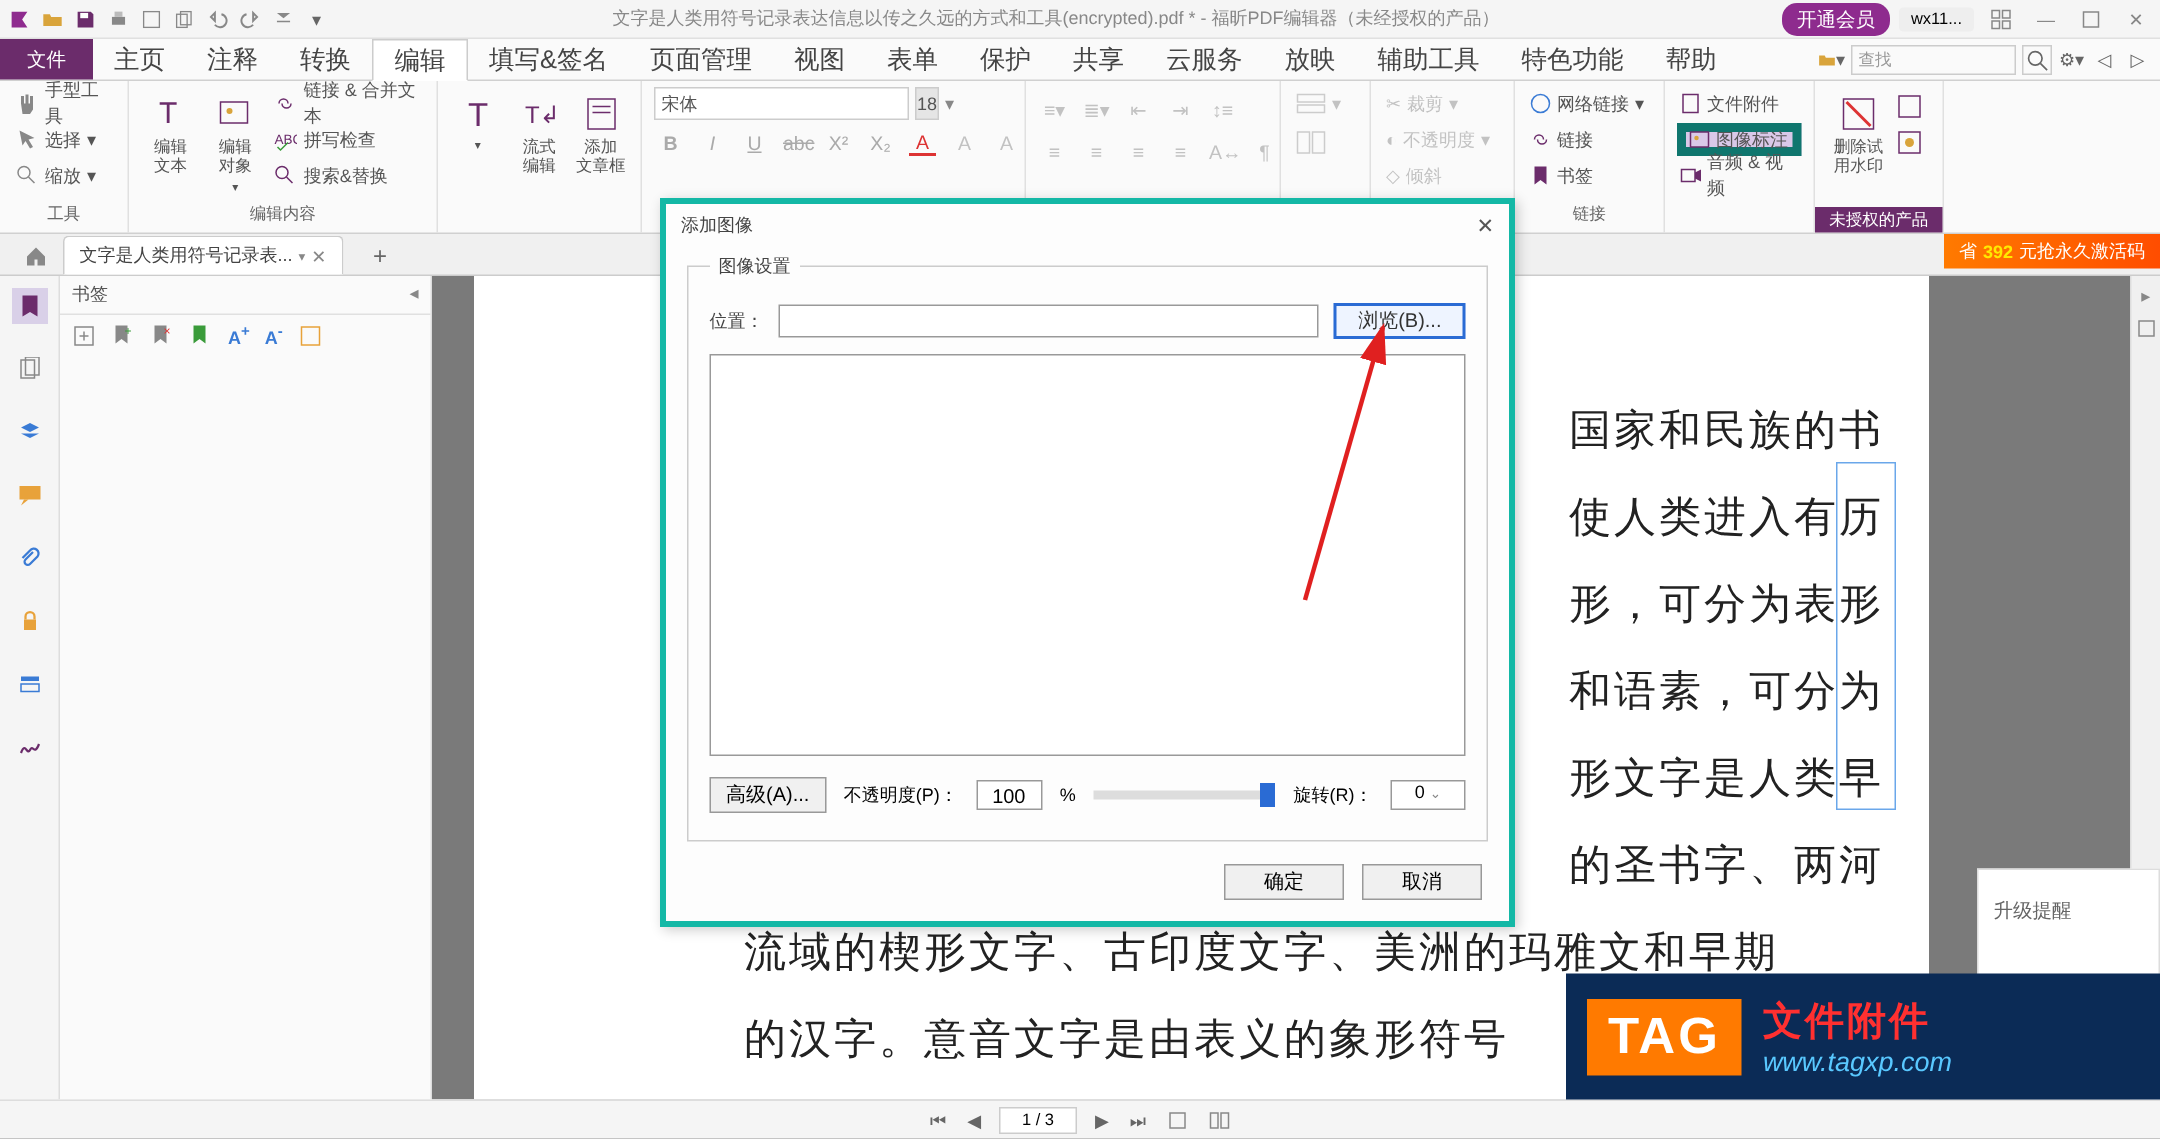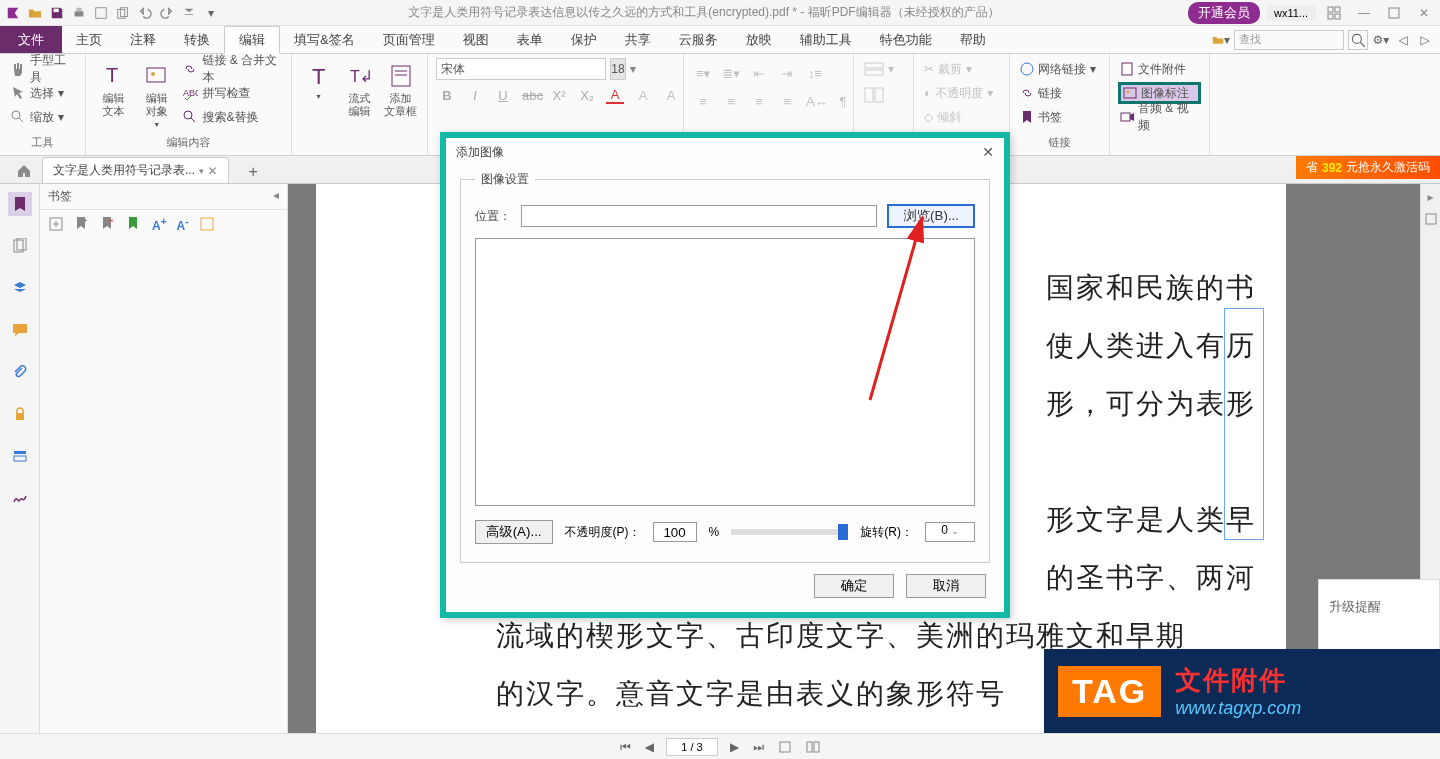--- a/index.html
+++ b/index.html
@@ -12,42 +12,42 @@
 .tb-icon svg { width: 14px; height: 14px; }
 .titlebar-title { flex: 1; text-align: center; color: #888; font-size: 12px; }
 .titlebar-right { display: flex; gap: 6px; align-items: center; }
 .btn-member { background: #8e2b8e; color: #fff; padding: 2px 10px; border-radius: 10px; font-size: 13px; }
 .btn-user { background: #eee; padding: 2px 8px; border-radius: 3px; font-size: 11px; }
 .win-ctrl { width: 24px; height: 20px; display: flex; align-items: center; justify-content: center; color: #888; cursor: pointer; }
 
 
 .menubar { height: 28px; background: #fafafa; display: flex; align-items: stretch; border-bottom: 1px solid #d0d0d0; }
 .menu-file { background: #6b2c6b; color: #fff; padding: 0 18px; display: flex; align-items: center; font-size: 13px; }
-.menu-item { padding: 0 14px; display: flex; align-items: center; color: #444; font-size: 13px; cursor: pointer; }
+.menu-item { padding: 0 14px; display: flex; align-items: center; color: #444; font-size: 17px; cursor: pointer; }
 .menu-item.active { background: #fff; border: 1px solid #ccc; border-bottom: 1px solid #fff; margin-bottom: -1px; }
 .menubar-right { margin-left: auto; display: flex; align-items: center; gap: 4px; padding-right: 6px; }
 .search-box { border: 1px solid #ccc; height: 20px; width: 110px; padding: 0 4px; color: #999; font-size: 11px; display: flex; align-items: center; }
 .search-btn { width: 20px; height: 20px; border: 1px solid #ccc; display:flex; align-items:center; justify-content:center; color:#666;}
 
 
 .ribbon { height: 102px; background: #fafafa; display: flex; border-bottom: 1px solid #d0d0d0; }
 .ribbon-group { border-right: 1px solid #e0e0e0; padding: 4px 8px; display: flex; flex-direction: column; }
 .ribbon-group-body { flex: 1; display: flex; gap: 4px; align-items: flex-start; }
 .ribbon-group-label { text-align: center; color: #666; font-size: 11px; height: 16px; }
 .rbtn-col { display: flex; flex-direction: column; gap: 2px; }
 .rbtn-row { display: flex; align-items: center; gap: 4px; color: #555; font-size: 12px; height: 22px; padding: 0 2px; }
 .rbtn-row svg, .rbtn-big svg { flex-shrink: 0; }
 .rbtn-big { display: flex; flex-direction: column; align-items: center; gap: 2px; color: #555; width: 42px; padding: 4px 2px; }
 .rbtn-big-label { font-size: 11px; text-align: center; line-height: 1.2; }
 .font-box { border: 1px solid #ccc; background: #fff; height: 22px; width: 170px; padding: 0 4px; color: #555; display: flex; align-items: center; }
 .size-box { border: 1px solid #ccc; background: #e5e5e5; height: 22px; width: 16px; text-align: center; color: #555; display: flex; align-items: center; justify-content: center; }
 .fmt-row { display: flex; gap: 10px; color: #aaa; height: 24px; align-items: center; padding: 6px 2px 0 2px;}
 .fmt-btn { width: 18px; text-align: center; font-size: 13px; }
 .disabled { color: #c2c2c2 !important; }
-.highlighted { background: #d9c8e8; border: 3px solid #0f766e; }
+.highlighted { background: #d9c8e8; border: 6px solid #0f766e; }
 .unauth-badge { background: #6b2c6b; color:#fff; font-size:11px; padding:1px 4px; }
 
 
 .promo { position: absolute; right: 0; top: 156px; background: linear-gradient(90deg,#ff7a00,#ff4d00); color: #fff; padding: 3px 10px; font-size: 12px; z-index: 5; display:flex; align-items:center; gap:4px;}
 .promo .amt { color: #ffea00; font-weight: bold; }
 .ribbon-right-icons { display:flex; gap:8px; padding:4px 8px; color:#888; align-items:center;}
 .ribbon-right-icons svg{width:16px;height:16px;}
 
 
 .tabstrip { height: 28px; background: #f0f0f0; display: flex; align-items: flex-end; padding-left: 42px; border-bottom: 1px solid #ccc; }
@@ -70,21 +70,21 @@
 .page-area { flex: 1; background: #7a7a7a; position: relative; overflow: hidden; }
 .page { position: absolute; left: 28px; top: 0; width: 970px; bottom: 0; background: #fff; }
 .page-text { position: absolute; font-family: "SimSun"; font-size: 28px; color: #222; line-height: 2.0; letter-spacing: 2px; }
 .rightbar { width: 20px; background: #f0f0f0; border-left: 1px solid #ddd; }
 .rightbar-top { display:flex; flex-direction:column; align-items:center; gap:8px; padding-top:6px; color:#888;}
 
 
 .arrow { position: absolute; z-index: 60; pointer-events: none; }
 
 
-.dialog { position: absolute; left: 440px; top: 132px; width: 570px; height: 486px; background: #fdfdfd; border: 6px solid #14b8a6; box-shadow: 2px 2px 8px rgba(0,0,0,.2); z-index: 50; }
+.dialog { position: absolute; left: 440px; top: 132px; width: 570px; height: 486px; background: #fdfdfd; border: 4px solid #14b8a6; box-shadow: 2px 2px 8px rgba(0,0,0,.2); z-index: 50; }
 .dlg-title { padding: 6px 10px; color: #444; font-size: 12px; display: flex; justify-content: space-between; }
 .dlg-close { cursor: pointer; color: #555; font-size: 14px; }
 .fieldset { margin: 4px 14px; border: 1px solid #ccc; padding: 10px 14px 18px 14px; }
 .fieldset-legend { padding: 0 6px; color: #444; font-size: 12px; }
 .row1 { display: flex; align-items: center; gap: 10px; margin: 6px 0 10px 0; }
 .row1 label { color: #444; }
 .row1 input[type=text] { flex: 1; height: 22px; border: 1px solid #999; padding: 0 4px; }
 .browse-btn { height: 24px; padding: 0 14px; border: 2px solid #2a6bd4; background: #eef4ff; color: #333; cursor: pointer; }
 .preview { height: 268px; border: 1px solid #999; background: #fff; }
 .row2 { display: flex; align-items: center; gap: 12px; margin-top: 14px; }
@@ -433,20 +433,46 @@
               <rect x="1" y="3" width="9" height="8" fill="none" stroke="#6b2c6b"></rect>
               <path fill="#6b2c6b" d="M10 5l4-2v8l-4-2z"></path>
             </svg>
             <span>音频 &amp; 视频</span>
           </div>
       </div>
     </div>
     <div class="ribbon-group-label"></div>
   </div>
 
+  <div class="ribbon-group" style="width:86px;position:relative">
+    <div class="ribbon-group-body">
+      <div class="rbtn-big">
+          <svg width="28" height="28">
+            <rect x="4" y="4" width="20" height="20" fill="none" stroke="#6b2c6b"></rect>
+            <line x1="6" y1="6" x2="22" y2="22" stroke="#d33" stroke-width="2"></line>
+          </svg>
+          <div class="rbtn-big-label" style="white-space:pre-line">删除试
+用水印</div>
+        </div>
+      <div class="rbtn-col" style="gap:6px;padding-top:4px">
+        <span>
+            <svg width="18" height="18">
+              <rect x="2" y="2" width="14" height="14" fill="none" stroke="#6b2c6b"></rect>
+            </svg>
+          </span>
+        <span>
+            <svg width="18" height="18">
+              <rect x="2" y="2" width="14" height="14" fill="none" stroke="#6b2c6b"></rect>
+              <circle cx="9" cy="9" r="3" fill="#d9a43b"></circle>
+            </svg>
+          </span>
+      </div>
+    </div>
+    <div class="unauth-badge" style="position:absolute;bottom:0;left:0;right:0;text-align:center">未授权的产品</div>
+  </div>
 </div>
 
 <div class="promo">
   <span>省</span>
     <span class="amt">392</span>
     <span>元抢永久激活码</span>
 </div>
 
 <div class="tabstrip">
   <span class="home-icon">
@@ -564,20 +590,21 @@
           </svg>
         </span>
     </div>
   </div>
 
   <div class="page-area">
     <div class="page">
       <div class="page-text" style="right:30px;top:76px">国家和民族的书</div>
       <div class="page-text" style="right:30px;top:134px">使人类进入有历</div>
       <div class="page-text" style="right:30px;top:192px">形，可分为表形</div>
+      <div class="page-text" style="right:30px;top:250px">和语素，可分为</div>
       <div class="page-text" style="right:30px;top:308px">形文字是人类早</div>
       <div class="page-text" style="right:30px;top:366px">的圣书字、两河</div>
       <div class="page-text" style="left:180px;top:424px">流域的楔形文字、古印度文字、美洲的玛雅文和早期</div>
       <div class="page-text" style="left:180px;top:482px">的汉字。意音文字是由表义的象形符号</div>
 
       <div style="position:absolute;right:22px;top:124px;width:40px;height:232px;border:1px solid #6aa7ea"></div>
     </div>
   </div>
 
   <div class="rightbar">

